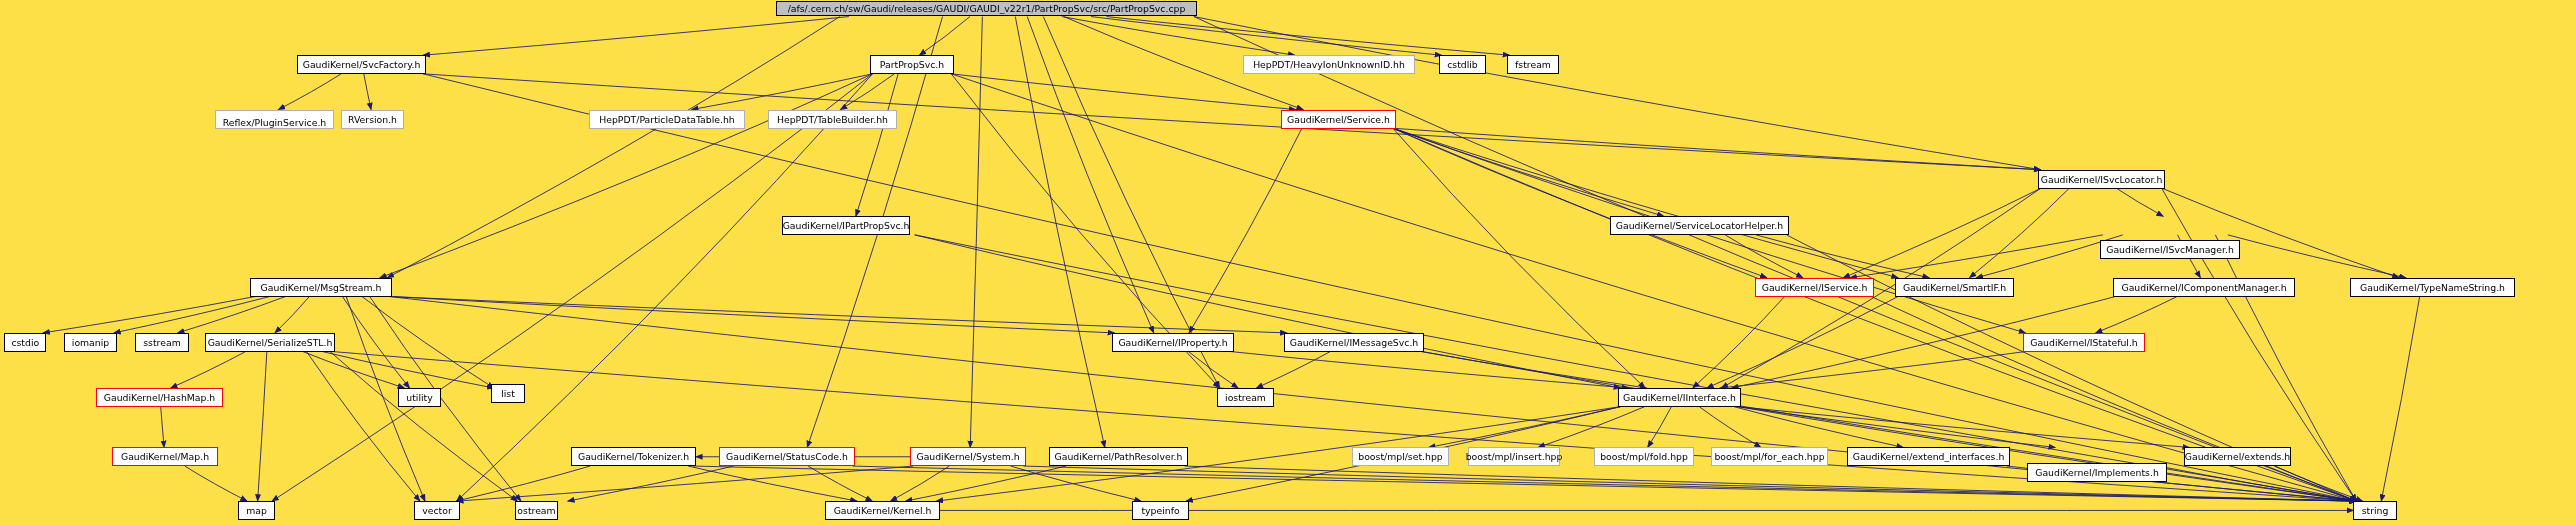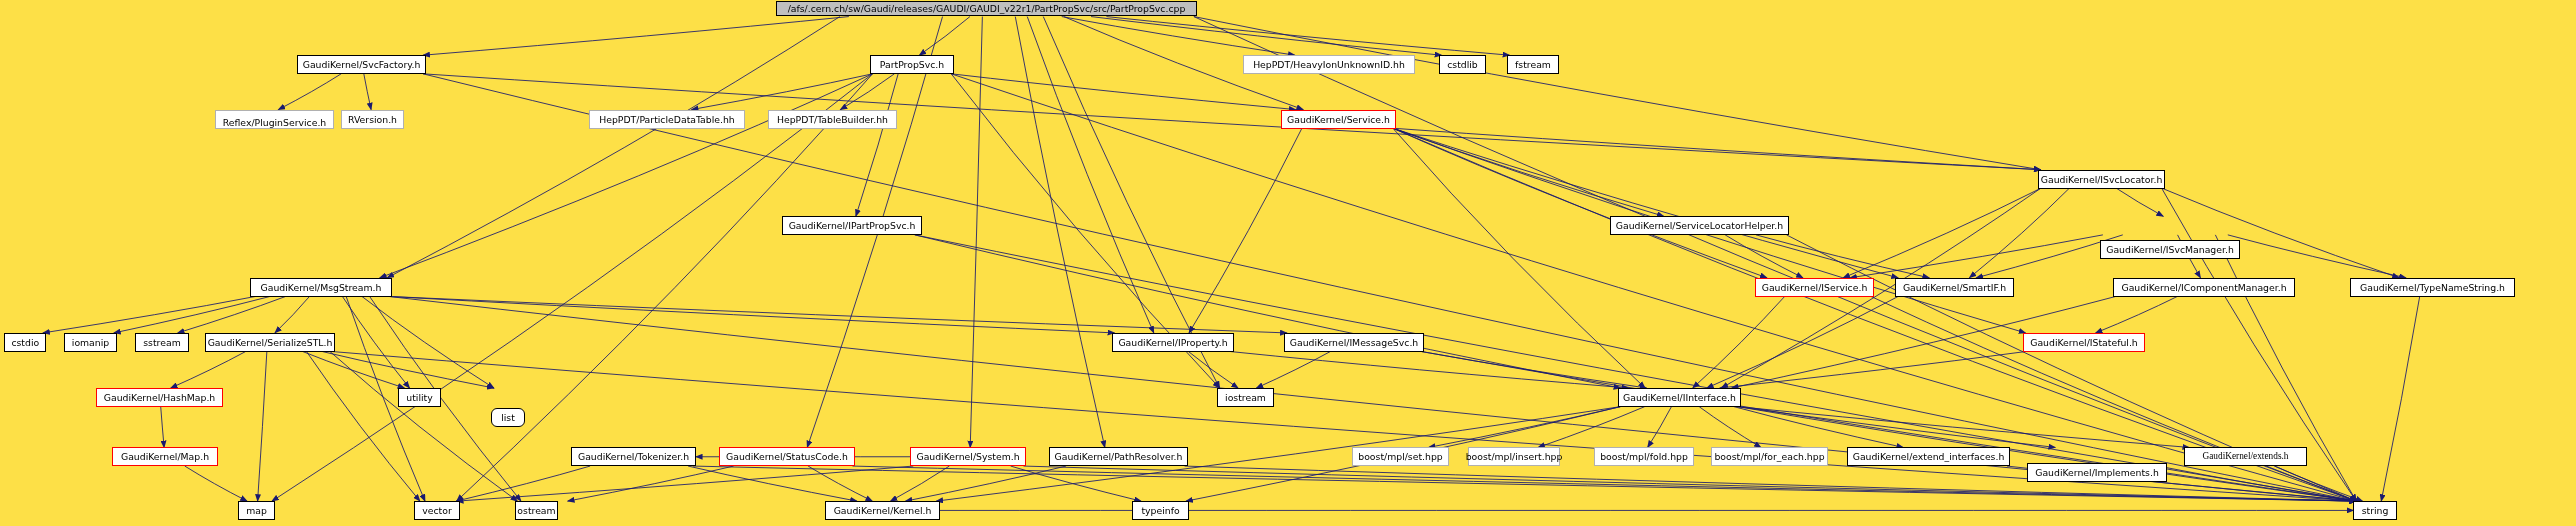--- a/index.html
+++ b/index.html
@@ -164,21 +164,21 @@
     </div>
     <div class="node grey" style="left: 768px; top: 110px; width: 129px;">
       <span>HepPDT/TableBuilder.hh</span>
     </div>
     <div class="node red" style="left: 1281px; top: 110px; width: 115px;">
       <span>GaudiKernel/Service.h</span>
     </div>
     <div class="node" style="left: 2038px; top: 170px; width: 127px;">
       <span>GaudiKernel/ISvcLocator.h</span>
     </div>
-    <div class="node" style="left: 782px; top: 216px; width: 140px;">
+    <div class="node" style="left: 782px; top: 216px; width: 128px;">
       <span>GaudiKernel/IPartPropSvc.h</span>
     </div>
     <div class="node" style="left: 1610px; top: 216px; width: 179px;">
       <span>GaudiKernel/ServiceLocatorHelper.h</span>
     </div>
     <div class="node" style="left: 2100px; top: 216px; width: 140px; margin-top: 24px;">
       <span>GaudiKernel/ISvcManager.h</span>
     </div>
     <div class="node" style="left: 250px; top: 278px; width: 142px;">
       <span>GaudiKernel/MsgStream.h</span>
@@ -215,21 +215,21 @@
     </div>
     <div class="node" style="left: 1284px; top: 333px; width: 140px;">
       <span>GaudiKernel/IMessageSvc.h</span>
     </div>
     <div class="node red" style="left: 96px; top: 388px; width: 127px;">
       <span>GaudiKernel/HashMap.h</span>
     </div>
     <div class="node" style="left: 398px; top: 388px; width: 43px;">
       <span>utility</span>
     </div>
-    <div class="node" style="left: 491px; top: 408px; width: 34px; border-radius: 6px;">
+    <div class="node" style="left: 491px; top: 384px; width: 34px;">
       <span>list</span>
     </div>
     <div class="node" style="left: 1217px; top: 388px; width: 57px;">
       <span>iostream</span>
     </div>
     <div class="node red" style="left: 112px; top: 447px; width: 106px;">
       <span>GaudiKernel/Map.h</span>
     </div>
     <div class="node" style="left: 571px; top: 447px; width: 125px;">
       <span>GaudiKernel/Tokenizer.h</span>
@@ -257,21 +257,21 @@
     </div>
     <div class="node grey" style="left: 1711px; top: 447px; width: 117px;">
       <span>boost/mpl/for_each.hpp</span>
     </div>
     <div class="node" style="left: 1847px; top: 447px; width: 163px;">
       <span>GaudiKernel/extend_interfaces.h</span>
     </div>
     <div class="node" style="left: 2027px; top: 451px; width: 140px; margin-top: 12px;">
       <span>GaudiKernel/Implements.h</span>
     </div>
-    <div class="node" style="left: 2184px; top: 447px; width: 123px; font-family: Liberation Serif, serif;">
+    <div class="node" style="left: 2184px; top: 447px; width: 107px;">
       <span>GaudiKernel/extends.h</span>
     </div>
     <div class="node" style="left: 238px; top: 501px; width: 37px;">
       <span>map</span>
     </div>
     <div class="node" style="left: 414px; top: 501px; width: 46px;">
       <span>vector</span>
     </div>
     <div class="node" style="left: 515px; top: 501px; width: 43px;">
       <span>ostream</span>

